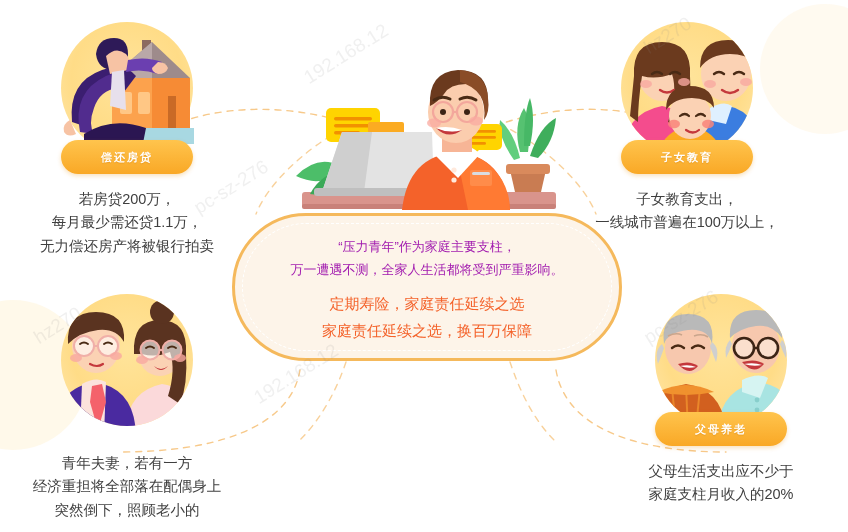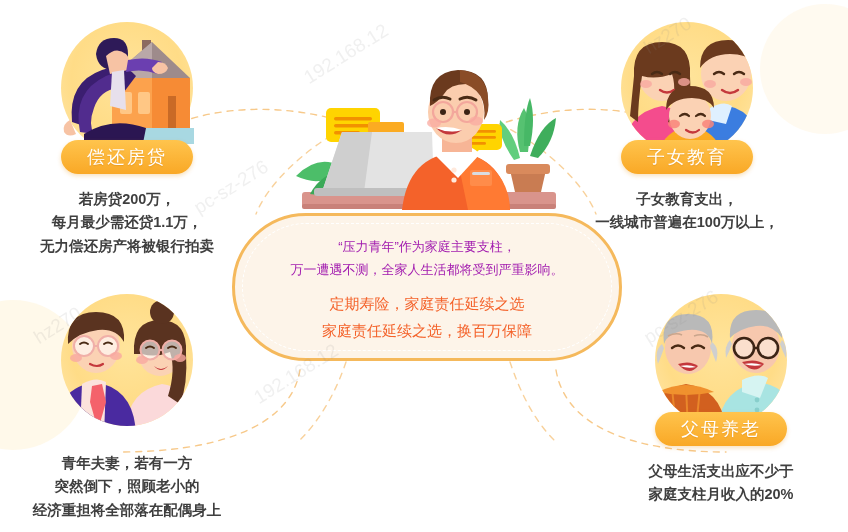--- a/index.html
+++ b/index.html
@@ -27,28 +27,27 @@
   }
   .badge {
     position:relative; margin:-26px auto 0; width:132px; height:34px;
     border-radius:17px;
     background:linear-gradient(180deg,#FFC44D 0%,#F9A826 100%);
     box-shadow:0 2px 4px rgba(230,150,30,.28);
     display:flex; align-items:center; justify-content:center;
     z-index:6;
   }
   .badge span {
-    color:#fff; font-size:18px; font-weight:normal; letter-spacing:2px;
+    color:#fff; font-size:11px; font-weight:bold; letter-spacing:2px;
     text-shadow:0 1px 1px rgba(200,120,10,.35);
   }
   .caption {
     margin-top:14px; text-align:center;
     color:#3f3f3f; font-size:14.5px; line-height:1.62;
     white-space:nowrap;
-    font-weight:bold;
   }
 
   
   #node-mortgage  { left:2px;   top:16px; }
   #node-education { left:562px; top:16px; }
   #node-spouse    { left:2px;   top:288px; }
   #node-elderly   { left:596px; top:288px; }
 
   
   #hero { position:absolute; left:284px; top:24px; width:290px; height:200px; }
@@ -305,22 +304,22 @@
           <path d="M30 56 q4 -3 8 0" stroke="#4A2B15" stroke-width="2" fill="none" stroke-linecap="round"></path>
           <path d="M54 56 q4 -3 8 0" stroke="#4A2B15" stroke-width="2" fill="none" stroke-linecap="round"></path>
           <path d="M40 76 q7 4 13 0" stroke="#C4383C" stroke-width="2.2" fill="none" stroke-linecap="round"></path>
           <ellipse cx="26" cy="70" rx="6" ry="4" fill="#F9A9A0" opacity=".8"></ellipse>
           <ellipse cx="66" cy="68" rx="6" ry="4" fill="#F9A9A0" opacity=".8"></ellipse>
         </g>
       </svg>
     </div>
     <div class="caption">
       <div>青年夫妻，若有一方</div>
+      <div>经济重担将全部落在配偶身上</div>
       <div>突然倒下，照顾老小的</div>
-      <div>经济重担将全部落在配偶身上</div>
     </div>
   </div>
 
   <div class="node" id="node-elderly">
     <div class="node-art">
       <div class="node-circle"></div>
       <svg viewBox="0 0 155 150" width="155" height="150" style="position:absolute;left:0;top:0;">
         <defs>
           <clipPath id="clipEl">
               <circle cx="77" cy="72" r="66"></circle>

